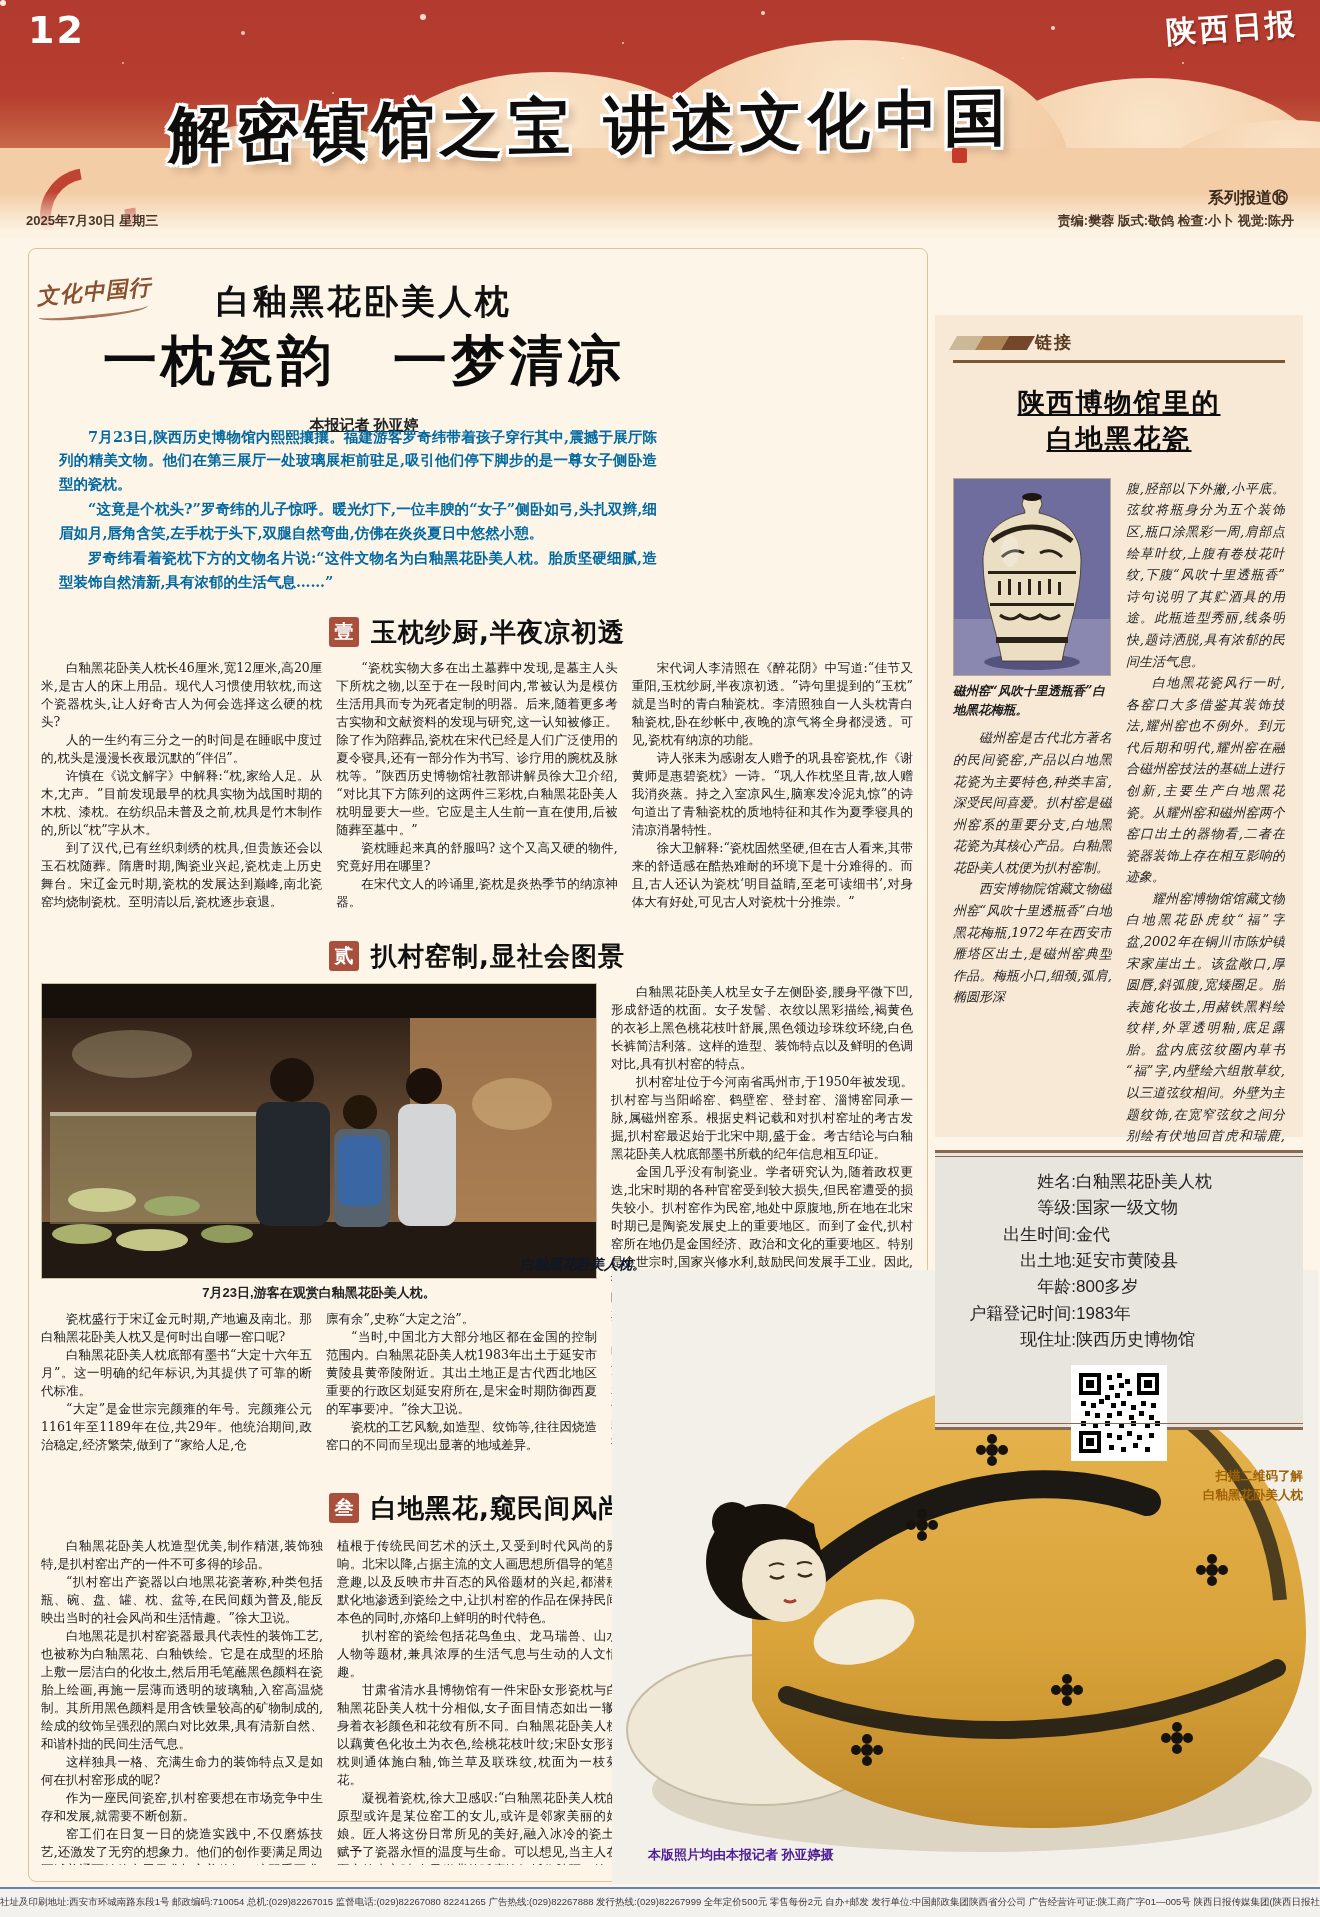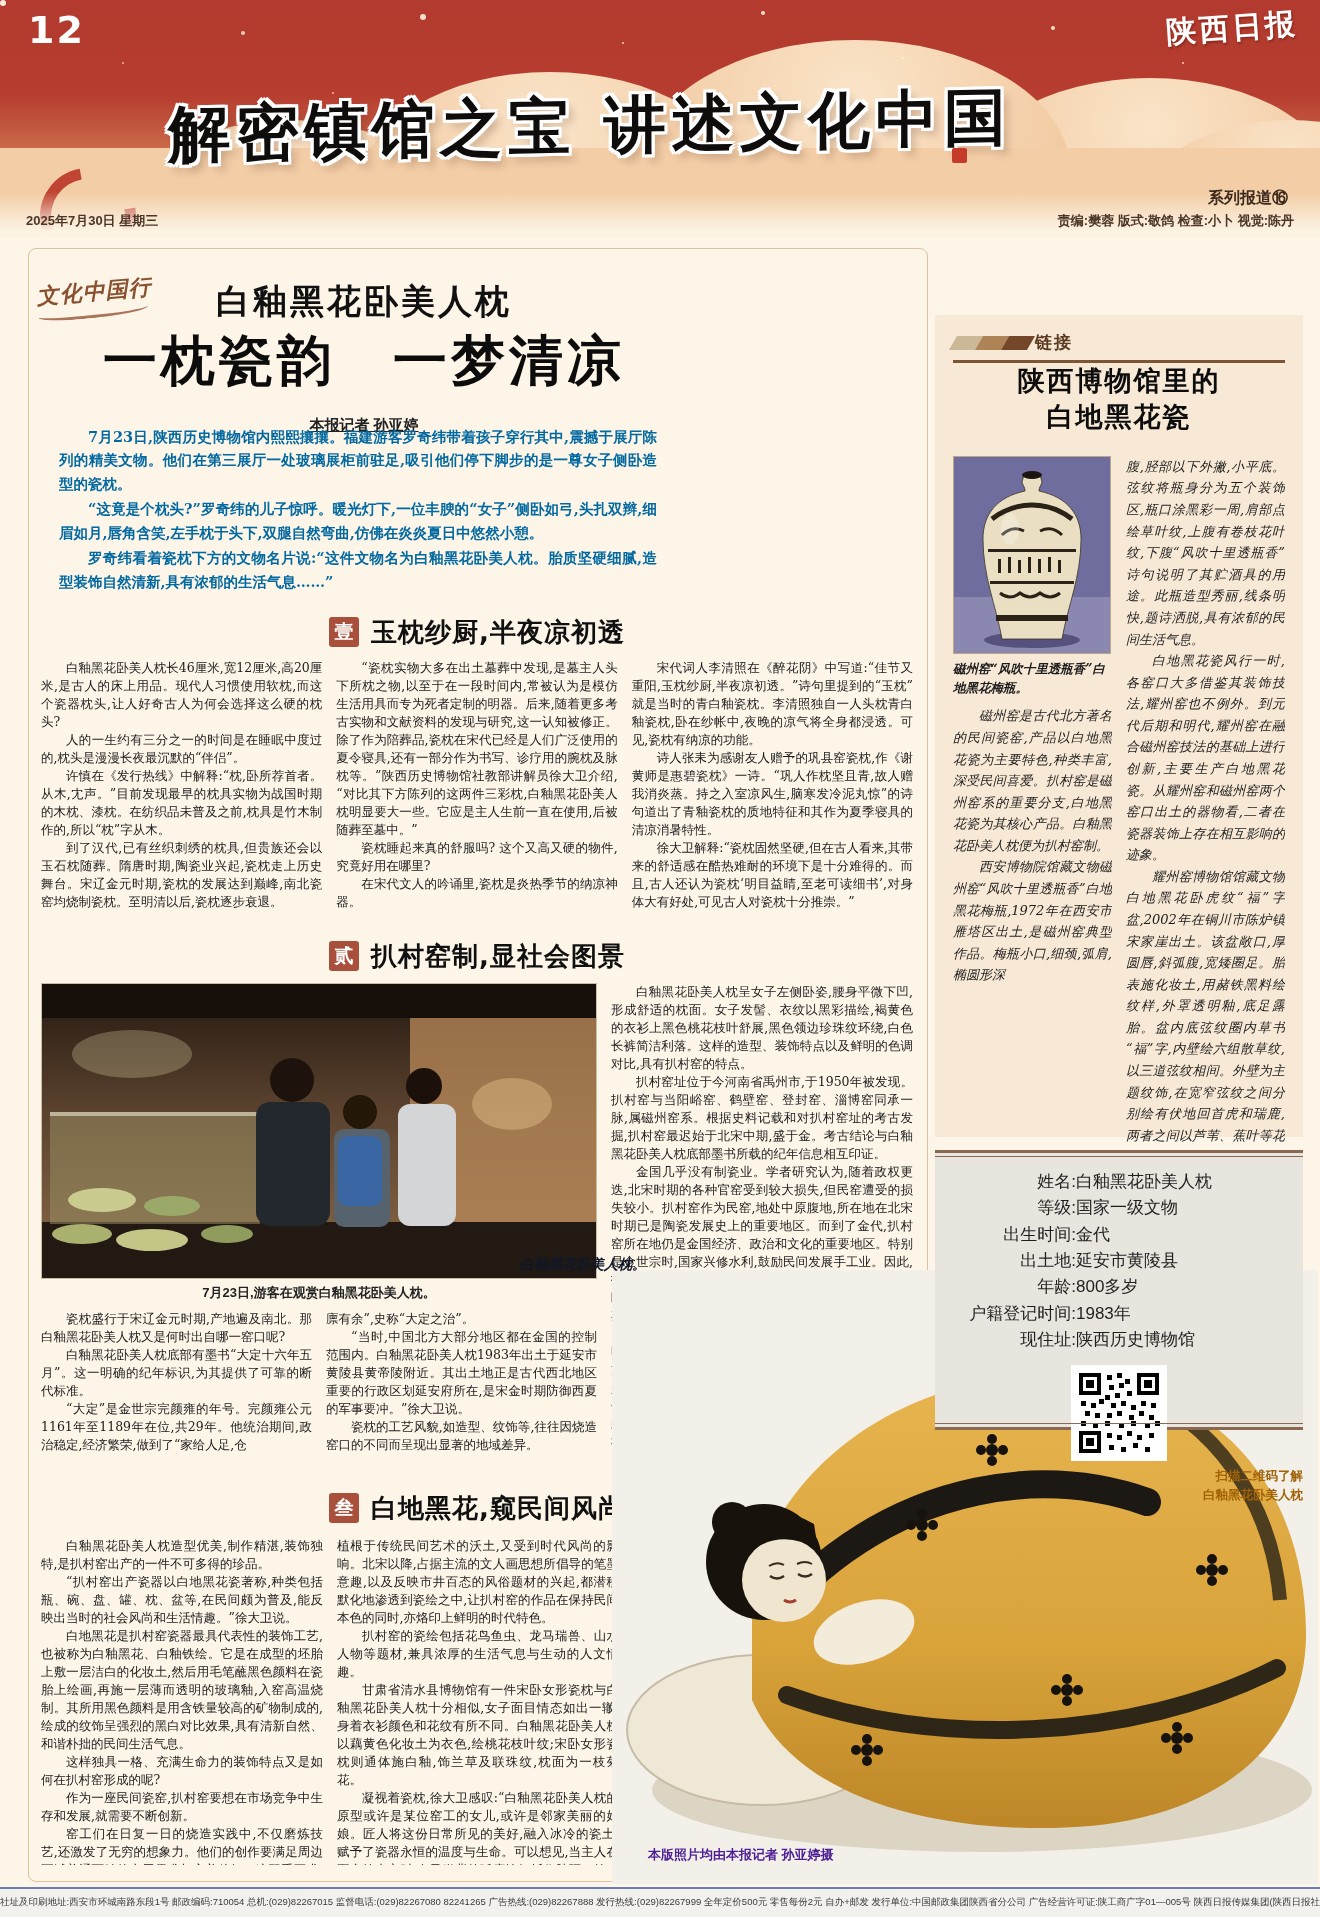--- a/index.html
+++ b/index.html
@@ -82,21 +82,21 @@
   .sec3 .cols2{width:578px;margin-top:12px;}
   .sec3 .cols2 .col{flex:1;height:328px;overflow:hidden;}
 
   
   .linkbox{position:absolute;left:935px;top:315px;width:368px;height:822px;background:#f8e9d6;
     padding:16px 18px;box-sizing:border-box;z-index:2;}
   .link-tag{display:flex;align-items:center;gap:0;border-bottom:3px solid #7a5634;padding-bottom:6px;}
   .stripe{width:26px;height:14px;transform:skewX(-30deg);}
   .s1{background:#cbb897;} .s2{background:#ae8457;} .s3{background:#74462a;margin-right:4px;}
   .link-tag-label{font:700 17px "Liberation Sans",sans-serif;color:#5a3a20;letter-spacing:2px;}
-  .link-title{text-align:center;font:900 27px "DejaVu Serif",serif;color:#0d0d0d;line-height:1.35;letter-spacing:2px;}
+  .link-title{margin-top:22px;text-align:center;font:900 27px "DejaVu Serif",serif;color:#0d0d0d;line-height:1.35;letter-spacing:2px;text-decoration:underline;}
   .link-cols{display:flex;gap:14px;margin-top:20px;}
   .link-col{flex:1;}
   .vase{width:158px;height:198px;border:1px solid #b9a888;box-sizing:border-box;}
   .vase-cap{margin:6px 0 8px;font:italic 600 12.5px "DejaVu Serif",serif;color:#1d1d1d;line-height:1.5;}
   .linktext p{margin:0;text-indent:2em;font:italic 400 13px "DejaVu Serif",serif;line-height:1.66;color:#1c1c1c;text-align:justify;}
   .link-col.right{height:730px;overflow:hidden;}
   .link-col.left .linktext{height:480px;overflow:hidden;}
 
   
   .idcard{position:absolute;left:935px;top:1150px;width:368px;height:280px;background:#e8e4de;
@@ -166,21 +166,21 @@
 
     <div class="sec1">
       <div class="sec-h">
         <span class="sec-num">壹</span>
         <span class="sec-title">玉枕纱厨,半夜凉初透</span>
       </div>
       <div class="cols3">
         <div class="col bodytext">
             <p>白釉黑花卧美人枕长46厘米,宽12厘米,高20厘米,是古人的床上用品。现代人习惯使用软枕,而这个瓷器枕头,让人好奇古人为何会选择这么硬的枕头?</p>
             <p>人的一生约有三分之一的时间是在睡眠中度过的,枕头是漫漫长夜最沉默的“伴侣”。</p>
-            <p>许慎在《发行热线》中解释:“枕,卧所荐首者。从木,冘声。”目前发现最早的枕具实物为战国时期的木枕、漆枕。在纺织品未普及之前,枕具是竹木制作的,所以“枕”字从木。</p>
+            <p>许慎在《说文解字》中解释:“枕,家给人足。从木,冘声。”目前发现最早的枕具实物为战国时期的木枕、漆枕。在纺织品未普及之前,枕具是竹木制作的,所以“枕”字从木。</p>
             <p>到了汉代,已有丝织刺绣的枕具,但贵族还会以玉石枕随葬。隋唐时期,陶瓷业兴起,瓷枕走上历史舞台。宋辽金元时期,瓷枕的发展达到巅峰,南北瓷窑均烧制瓷枕。至明清以后,瓷枕逐步衰退。</p>
           </div>
         <div class="col bodytext">
             <p>“瓷枕实物大多在出土墓葬中发现,是墓主人头下所枕之物,以至于在一段时间内,常被认为是模仿生活用具而专为死者定制的明器。后来,随着更多考古实物和文献资料的发现与研究,这一认知被修正。除了作为陪葬品,瓷枕在宋代已经是人们广泛使用的夏令寝具,还有一部分作为书写、诊疗用的腕枕及脉枕等。”陕西历史博物馆社教部讲解员徐大卫介绍,“对比其下方陈列的这两件三彩枕,白釉黑花卧美人枕明显要大一些。它应是主人生前一直在使用,后被随葬至墓中。”</p>
             <p>瓷枕睡起来真的舒服吗? 这个又高又硬的物件,究竟好用在哪里?</p>
             <p>在宋代文人的吟诵里,瓷枕是炎热季节的纳凉神器。</p>
           </div>
         <div class="col bodytext">
             <p>宋代词人李清照在《醉花阴》中写道:“佳节又重阳,玉枕纱厨,半夜凉初透。”诗句里提到的“玉枕”就是当时的青白釉瓷枕。李清照独自一人头枕青白釉瓷枕,卧在纱帐中,夜晚的凉气将全身都浸透。可见,瓷枕有纳凉的功能。</p>
             <p>诗人张耒为感谢友人赠予的巩县窑瓷枕,作《谢黄师是惠碧瓷枕》一诗。“巩人作枕坚且青,故人赠我消炎蒸。持之入室凉风生,脑寒发冷泥丸惊”的诗句道出了青釉瓷枕的质地特征和其作为夏季寝具的清凉消暑特性。</p>

